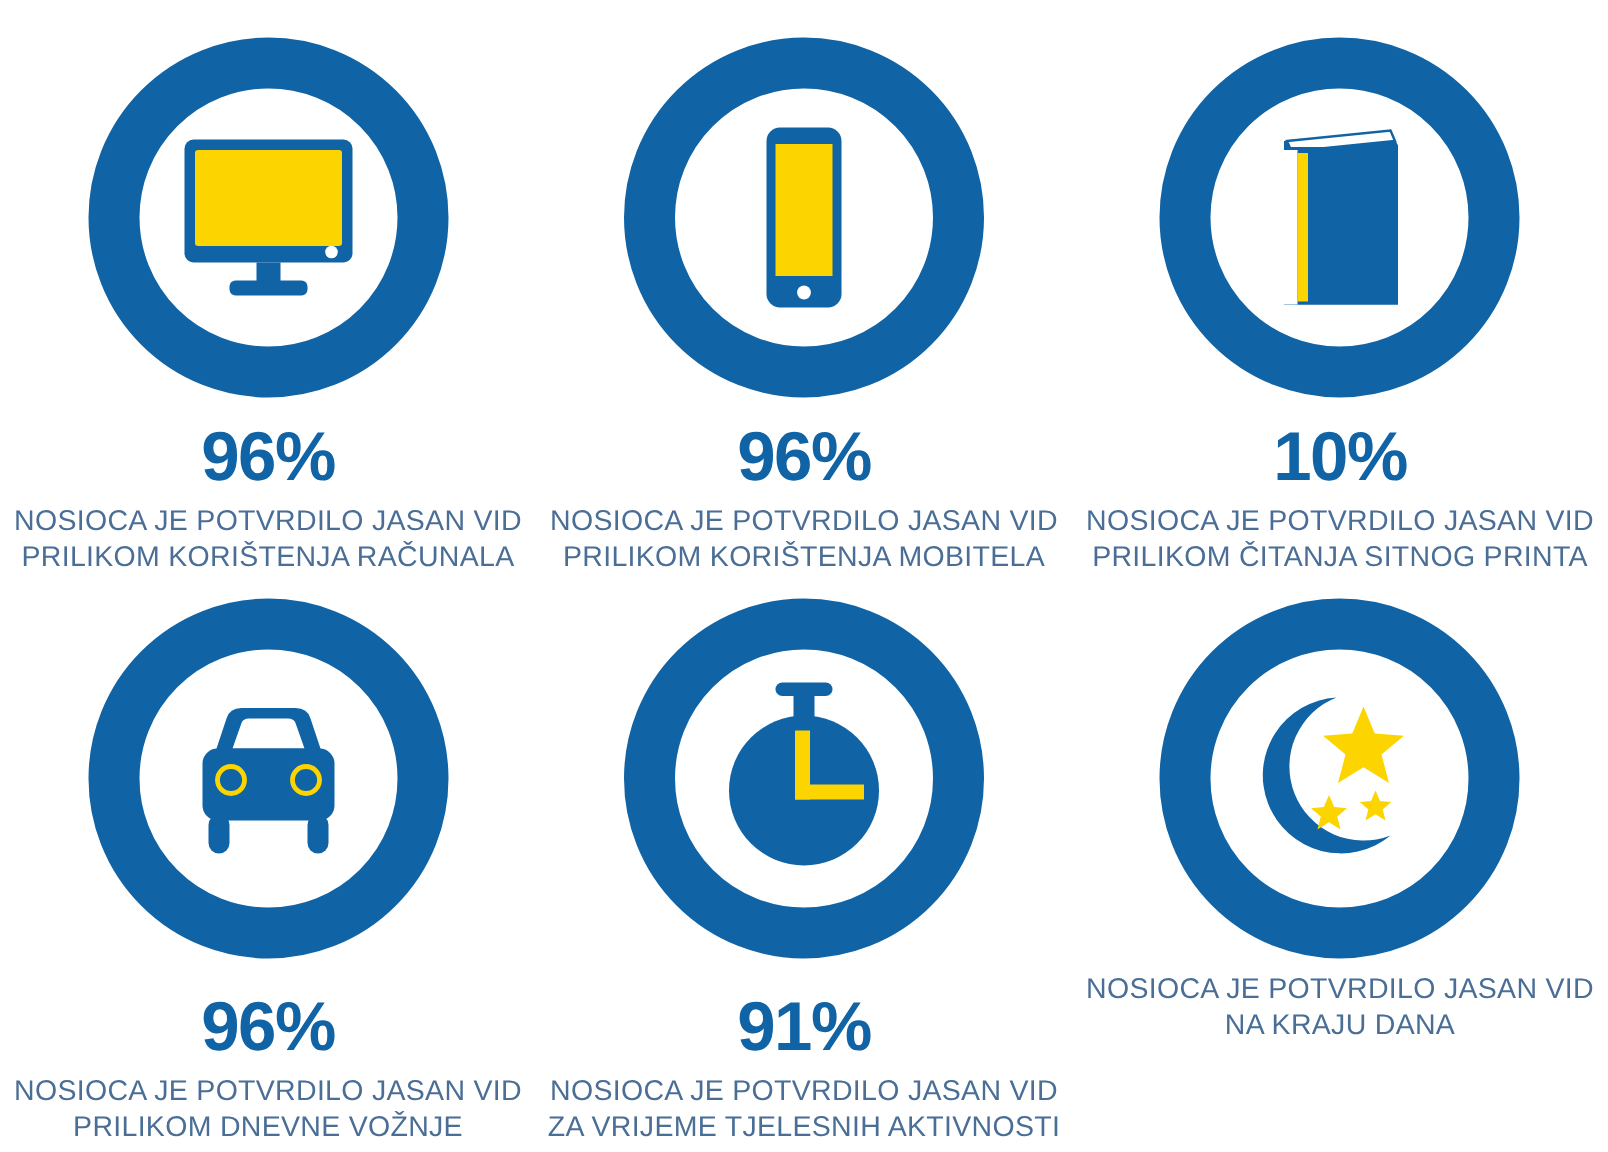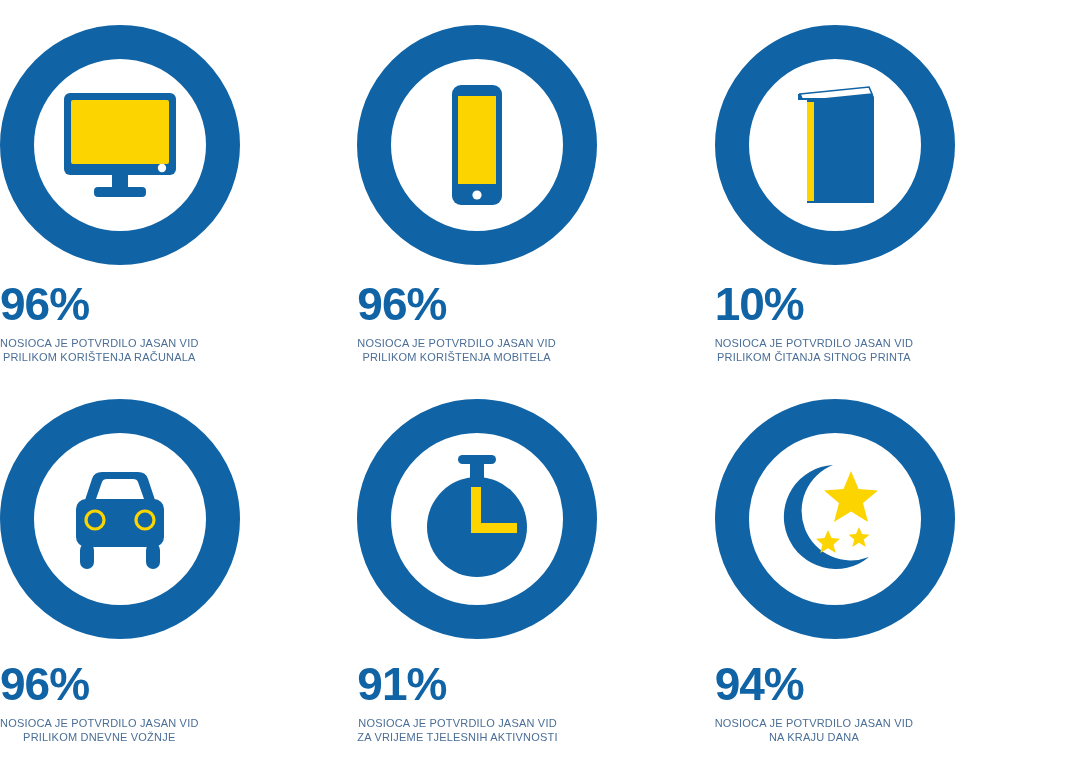--- a/index.html
+++ b/index.html
@@ -30,21 +30,21 @@
     align-items: flex-start;
     width: 1072px;
   }
   .row-1 { height: 384px; }
   .row-2 { height: 384px; }
 
   .stat-card {
     width: 357.333px;
     display: flex;
     flex-direction: column;
-    align-items: flex-start;
+    align-items: center;
     position: relative;
   }
 
   .badge {
     width: 240px;
     height: 240px;
     border-radius: 50%;
     border: 34px solid var(--blue);
     box-sizing: border-box;
     background: #ffffff;
@@ -71,21 +71,21 @@
     line-height: 1;
     margin-top: 16px;
     font-family: "Liberation Sans", sans-serif;
   }
   .row-2 .percent { margin-top: 22px; }
 
   .caption {
     margin-top: 9px;
     text-align: center;
     color: var(--caption);
-    font-size: 11px;
+    font-size: 19px;
     line-height: 1.28;
     letter-spacing: 0.2px;
     font-family: "Liberation Sans", sans-serif;
     white-space: pre-line;
     text-transform: uppercase;
   }
 
   :root {
     --blue: #1063A5;
     --yellow: #FCD400;
@@ -180,20 +180,19 @@
 
     <div class="stat-card">
       <div class="badge">
         <svg class="glyph" viewBox="0 0 140 140">
           <path d="M104 108 A52 52 0 1 1 68 16 A42 42 0 0 0 104 108 Z" fill="#1063A5"></path>
           <polygon points="86,22 93.5,40 113,41.5 98,54 103,73 86,62.5 69,73 74,54 59,41.5 78.5,40" fill="#FCD400"></polygon>
           <polygon points="63,81 66.5,89 75,89.8 68.5,95.4 70.7,104 63,99.2 55.3,104 57.5,95.4 51,89.8 59.5,89" fill="#FCD400"></polygon>
           <polygon points="94,78 97,85 104.5,85.7 98.8,90.6 100.7,98 94,93.8 87.3,98 89.2,90.6 83.5,85.7 91,85" fill="#FCD400"></polygon>
         </svg>
       </div>
-      <div class="percent">94%</div>
       <div class="caption">NOSIOCA JE POTVRDILO JASAN VID
 NA KRAJU DANA</div>
     </div>
 
   </div>
 
 </div>
 
 </body></html>

